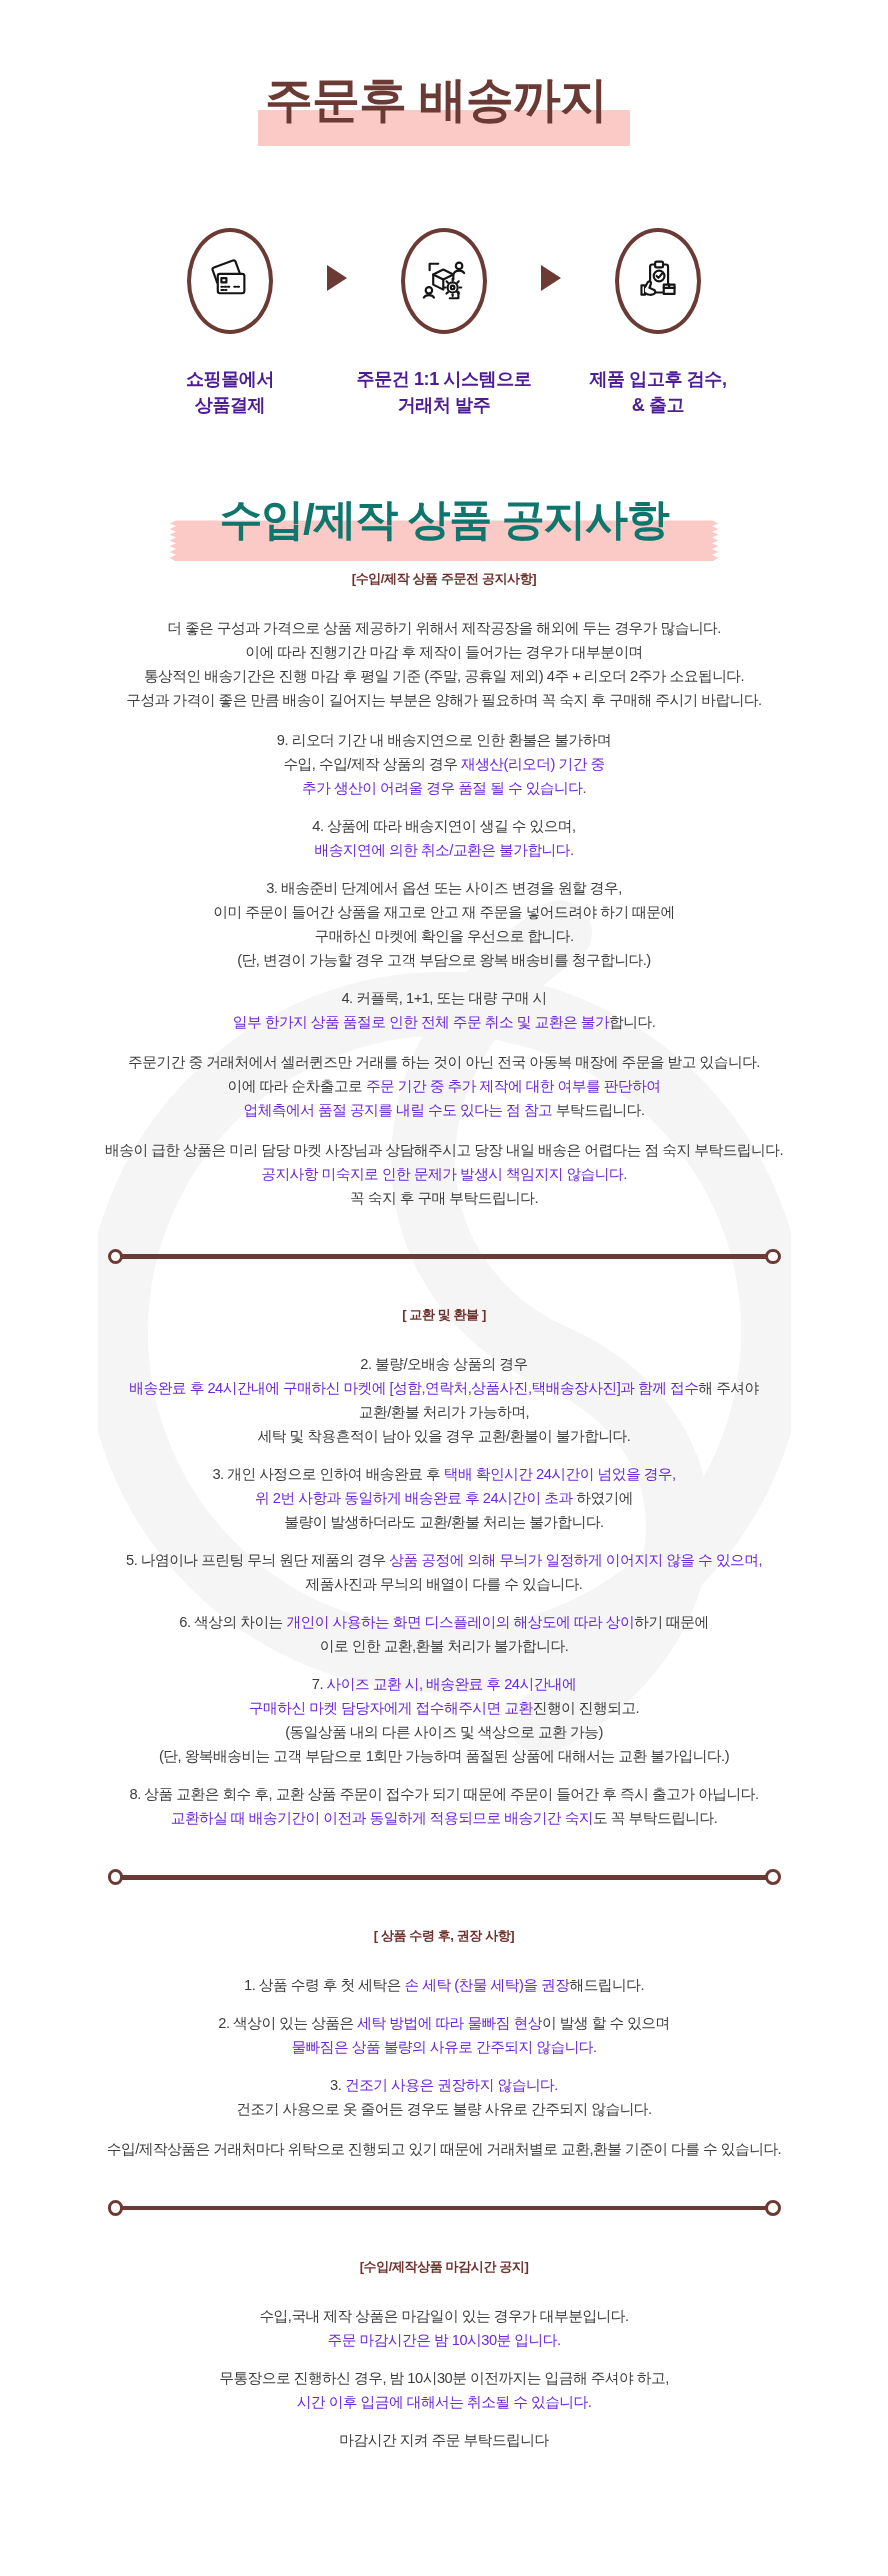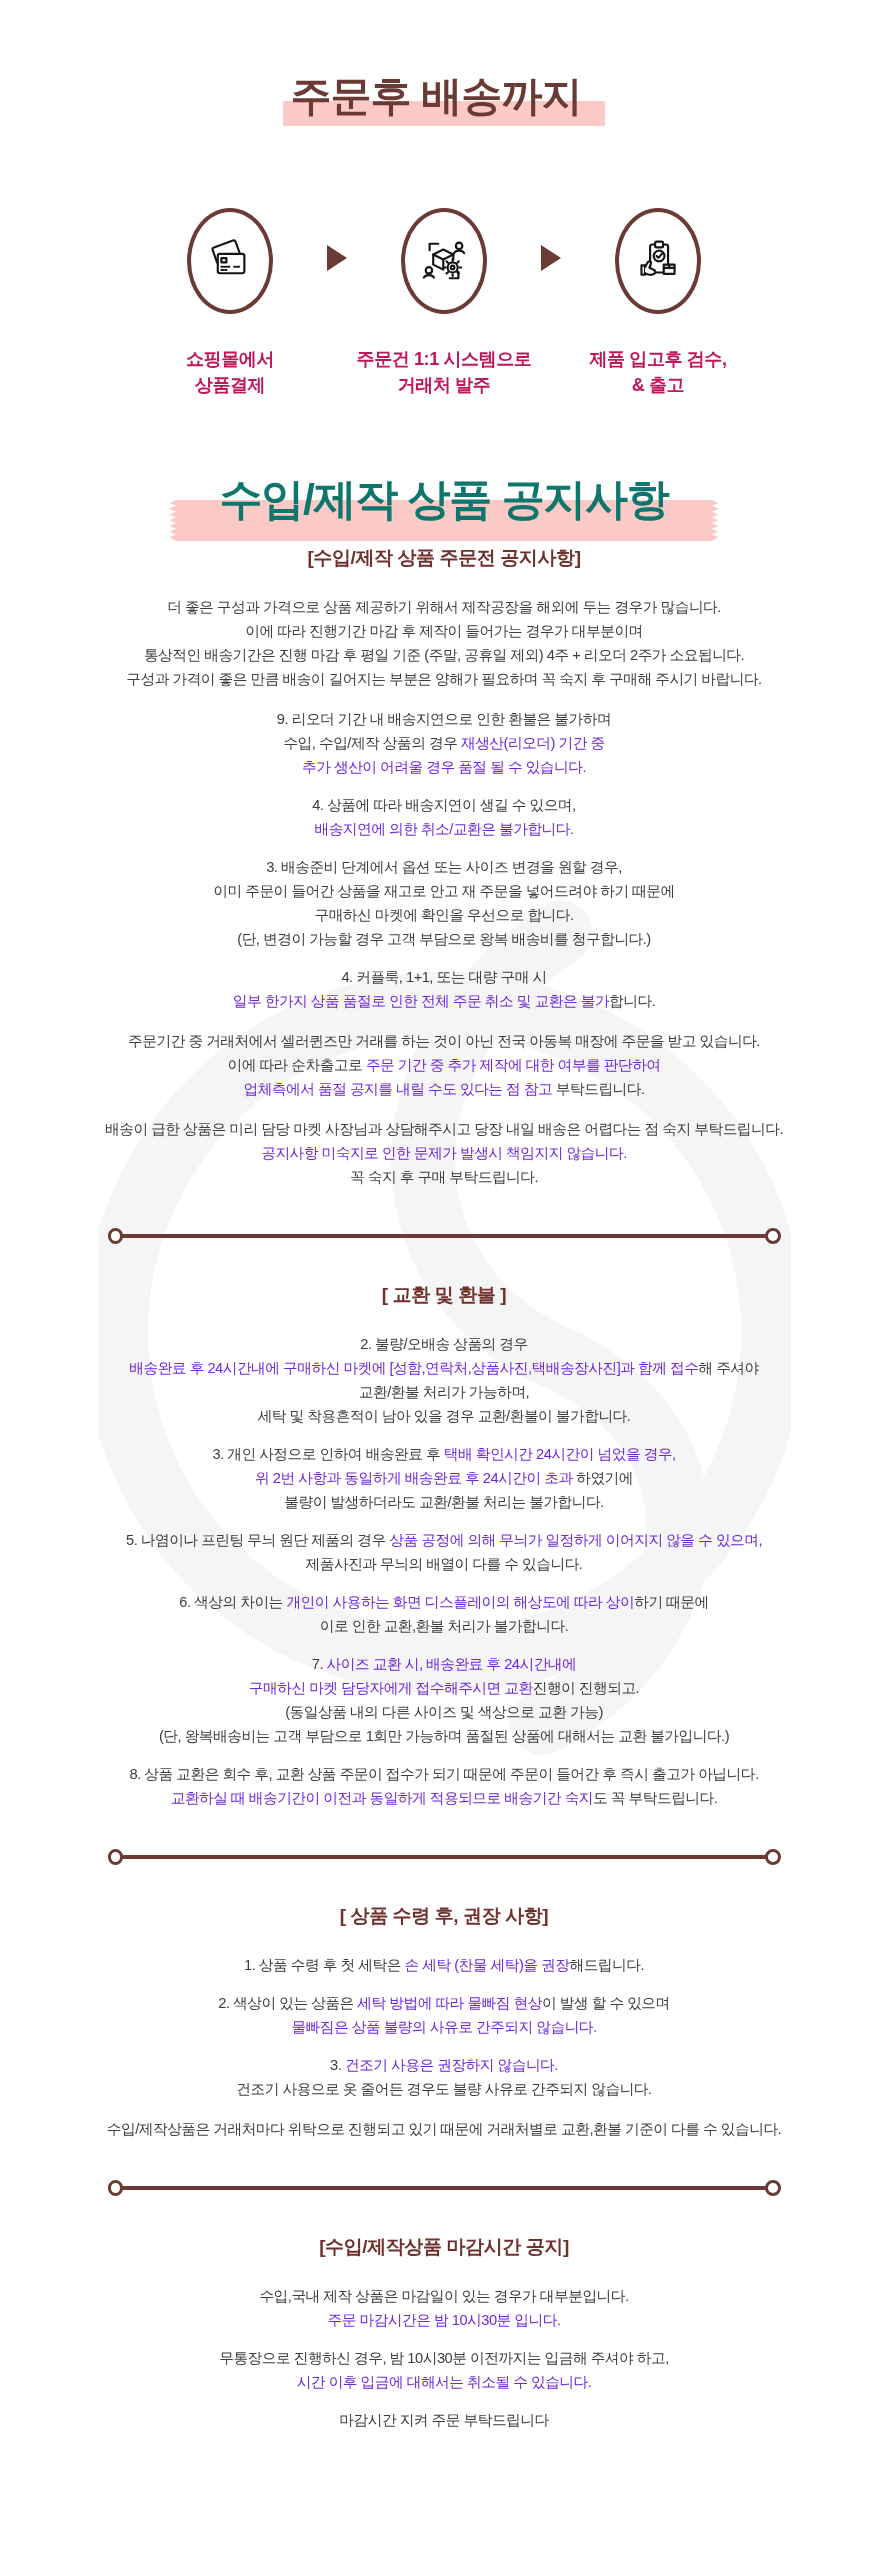--- a/index.html
+++ b/index.html
@@ -8,35 +8,35 @@
     background:#ffffff;
     font-family:"Liberation Sans","DejaVu Sans",sans-serif;
     color:#3d3d3d;
   }
   .watermark{position:absolute;top:826px;left:98px;z-index:0;pointer-events:none;}
   .content{position:relative;z-index:1;text-align:center;padding-top:75px;}
 
   
   .main-title{
     display:inline-block;margin:0;
-    font-size:41px;font-weight:800;letter-spacing:-0.9px;color:#6b3a34;
+    font-size:48px;font-weight:800;letter-spacing:-0.9px;color:#6b3a34;
     background:linear-gradient(to bottom,transparent 50%,#fbc9c6 50%);
-    padding:0 23px 8px 7px;line-height:1.05;
+    padding:0 23px 21px 7px;line-height:1.05;
   }
 
   
   .process-row{display:flex;justify-content:center;align-items:flex-start;margin-top:82px;}
   .step{width:194px;}
   .step-circle{
     width:78px;height:98px;border:4.4px solid #6b3a34;border-radius:50%;
     margin:0 auto 32px;display:flex;align-items:center;justify-content:center;background:#fff;
   }
   .step-circle svg{width:46px;height:46px;}
   .step-label{
-    margin:0;color:#be185d;font-weight:bold;font-size:18px;line-height:26px;
+    margin:0;color:#4c1d95;font-weight:bold;font-size:18px;line-height:26px;
     letter-spacing:-0.4px;white-space:pre-line;
   }
   .arrow{
     width:0;height:0;margin-top:37px;
     border-top:13.3px solid transparent;border-bottom:13.3px solid transparent;
     border-left:20.4px solid #6b3a34;
   }
 
   
   .notice-title-wrap{position:relative;display:inline-block;margin-top:75px;padding:0 9px;}
@@ -44,21 +44,21 @@
     position:absolute;left:-41px;right:-41px;top:27px;height:41px;background:#fbc9c6;z-index:-1;
     clip-path:polygon(1.2% 0,98.8% 0,100% 7%,98.8% 14%,100% 21%,98.8% 28%,100% 35%,98.8% 42%,100% 49%,98.8% 56%,100% 63%,98.8% 70%,100% 77%,98.8% 84%,100% 91%,98.8% 100%,1.2% 100%,0 91%,1.2% 84%,0 77%,1.2% 70%,0 63%,1.2% 56%,0 49%,1.2% 42%,0 35%,1.2% 28%,0 21%,1.2% 14%,0 7%);
   }
   .notice-title{
     margin:0;font-size:43px;font-weight:800;letter-spacing:-1.3px;color:#0f766e;line-height:1.25;
   }
 
   
   #notice-sections{margin-top:19.5px;font-size:14.7px;line-height:24px;letter-spacing:-0.5px;}
   .sec-heading{
-    margin:0 16px 25px;font-size:19px;font-weight:bold;letter-spacing:-0.4px;color:#6e312c;
+    margin:0 16px 25px;font-size:13px;font-weight:bold;letter-spacing:-0.4px;color:#6e312c;
   }
   .blk{margin:0 0 14px;}
   .blk.lg{margin-top:16px;}
   .rd{color:#6d28d9;font-weight:normal;}
 
   
   .divider{display:flex;align-items:center;width:673px;margin:39px auto;}
   .divider .ring{width:9.8px;height:9.8px;border:3.6px solid #6b3a34;border-radius:50%;background:#fff;flex:0 0 auto;}
   .divider .bar{flex:1;height:4.4px;background:#6b3a34;margin:0 -1.8px;}
 

